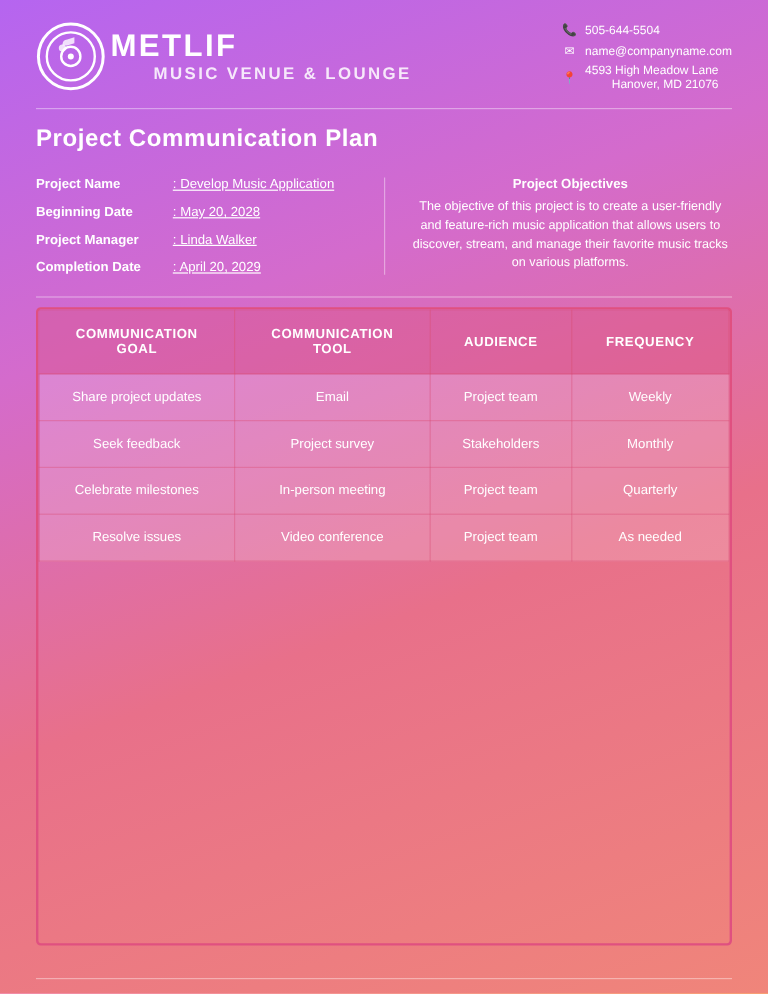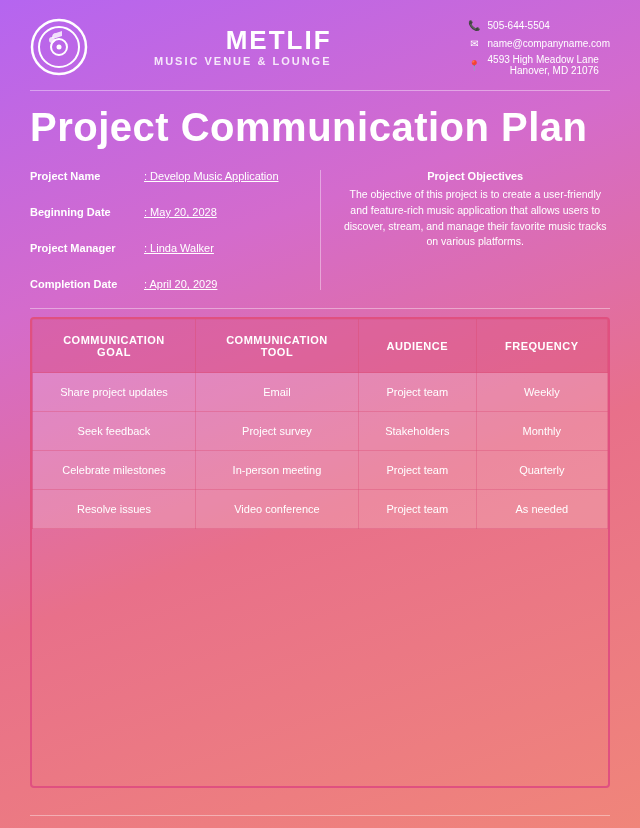--- a/index.html
+++ b/index.html
@@ -21,41 +21,40 @@
     
     .header {
       display: flex;
       justify-content: space-between;
       align-items: center;
       padding: 18px 30px 14px 30px;
     }
     .logo-area {
       display: flex;
       align-items: center;
-      gap: 30px;
-      text-align: right;
+      gap: 4px;
     }
     .logo-icon {
       width: 58px;
       height: 58px;
     }
     .logo-text {
       display: flex;
       flex-direction: column;
     }
     .logo-name {
       color: white;
       font-size: 26px;
       font-weight: 900;
       letter-spacing: 2px;
       line-height: 1;
     }
     .logo-sub {
       color: rgba(255,255,255,0.85);
-      font-size: 11px;
+      font-size: 14px;
       letter-spacing: 2px;
       font-weight: 600;
       margin-top: 2px;
       padding-left: 36px;
     }
     .contact-info {
       display: flex;
       flex-direction: column;
       gap: 4px;
       text-align: right;
@@ -80,35 +79,35 @@
       height: 1px;
       background: rgba(255,255,255,0.4);
       margin: 0 30px;
     }
     
     .title-section {
       padding: 14px 30px 10px 30px;
     }
     .main-title {
       color: white;
-      font-size: 40px;
+      font-size: 20px;
       font-weight: 900;
       letter-spacing: 0.5px;
     }
     
     .project-info {
       display: flex;
       padding: 10px 30px 10px 30px;
       gap: 0;
     }
     .project-left {
       flex: 1;
       display: flex;
       flex-direction: column;
-      gap: 24px;
+      gap: 11px;
       border-right: 1px solid rgba(255,255,255,0.4);
       padding-right: 20px;
     }
     .project-right {
       flex: 1;
       padding-left: 20px;
       text-align: center;
     }
     .info-row {
       display: flex;

